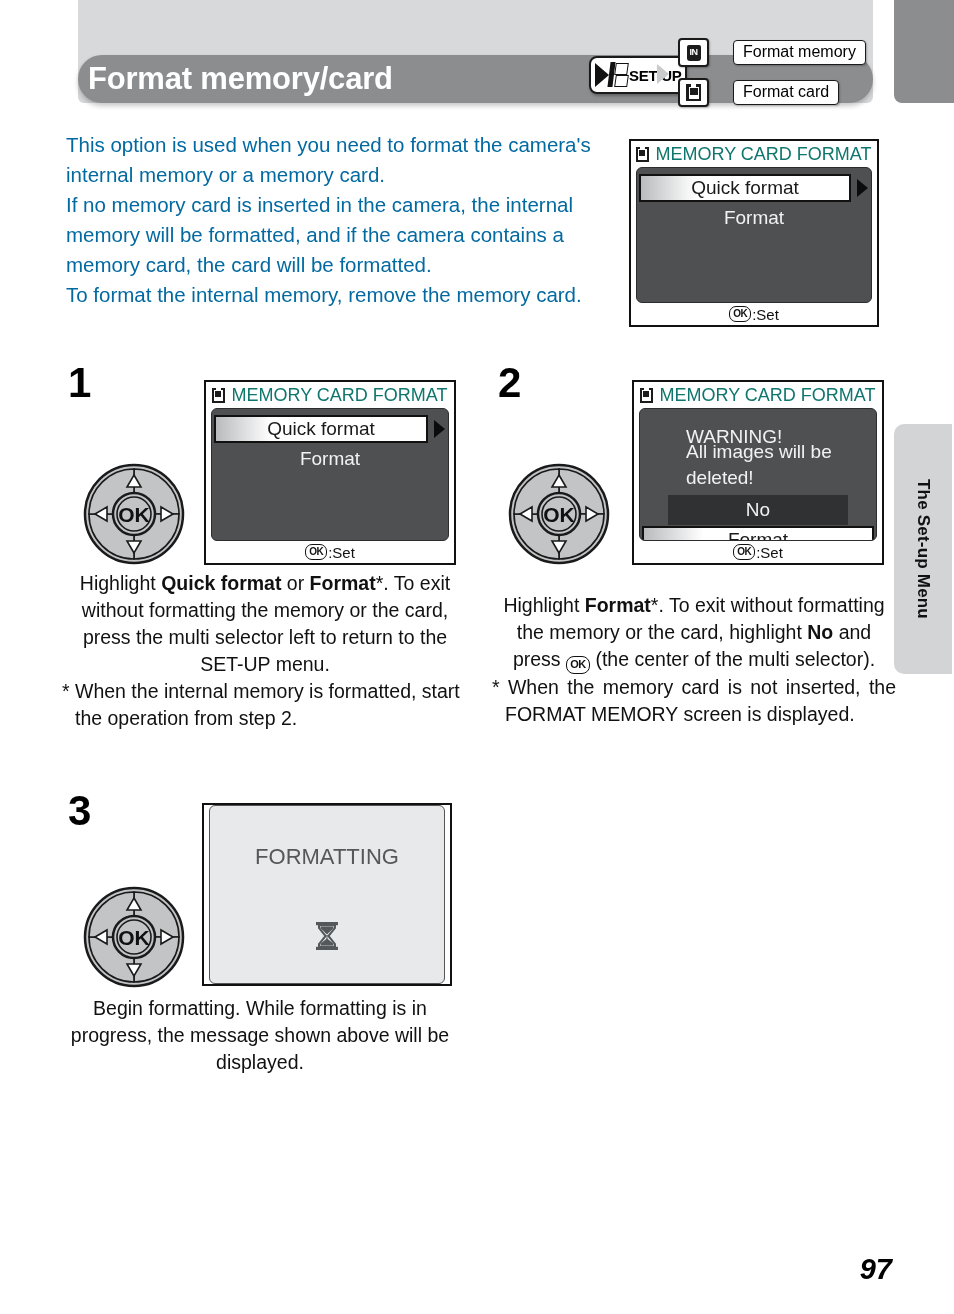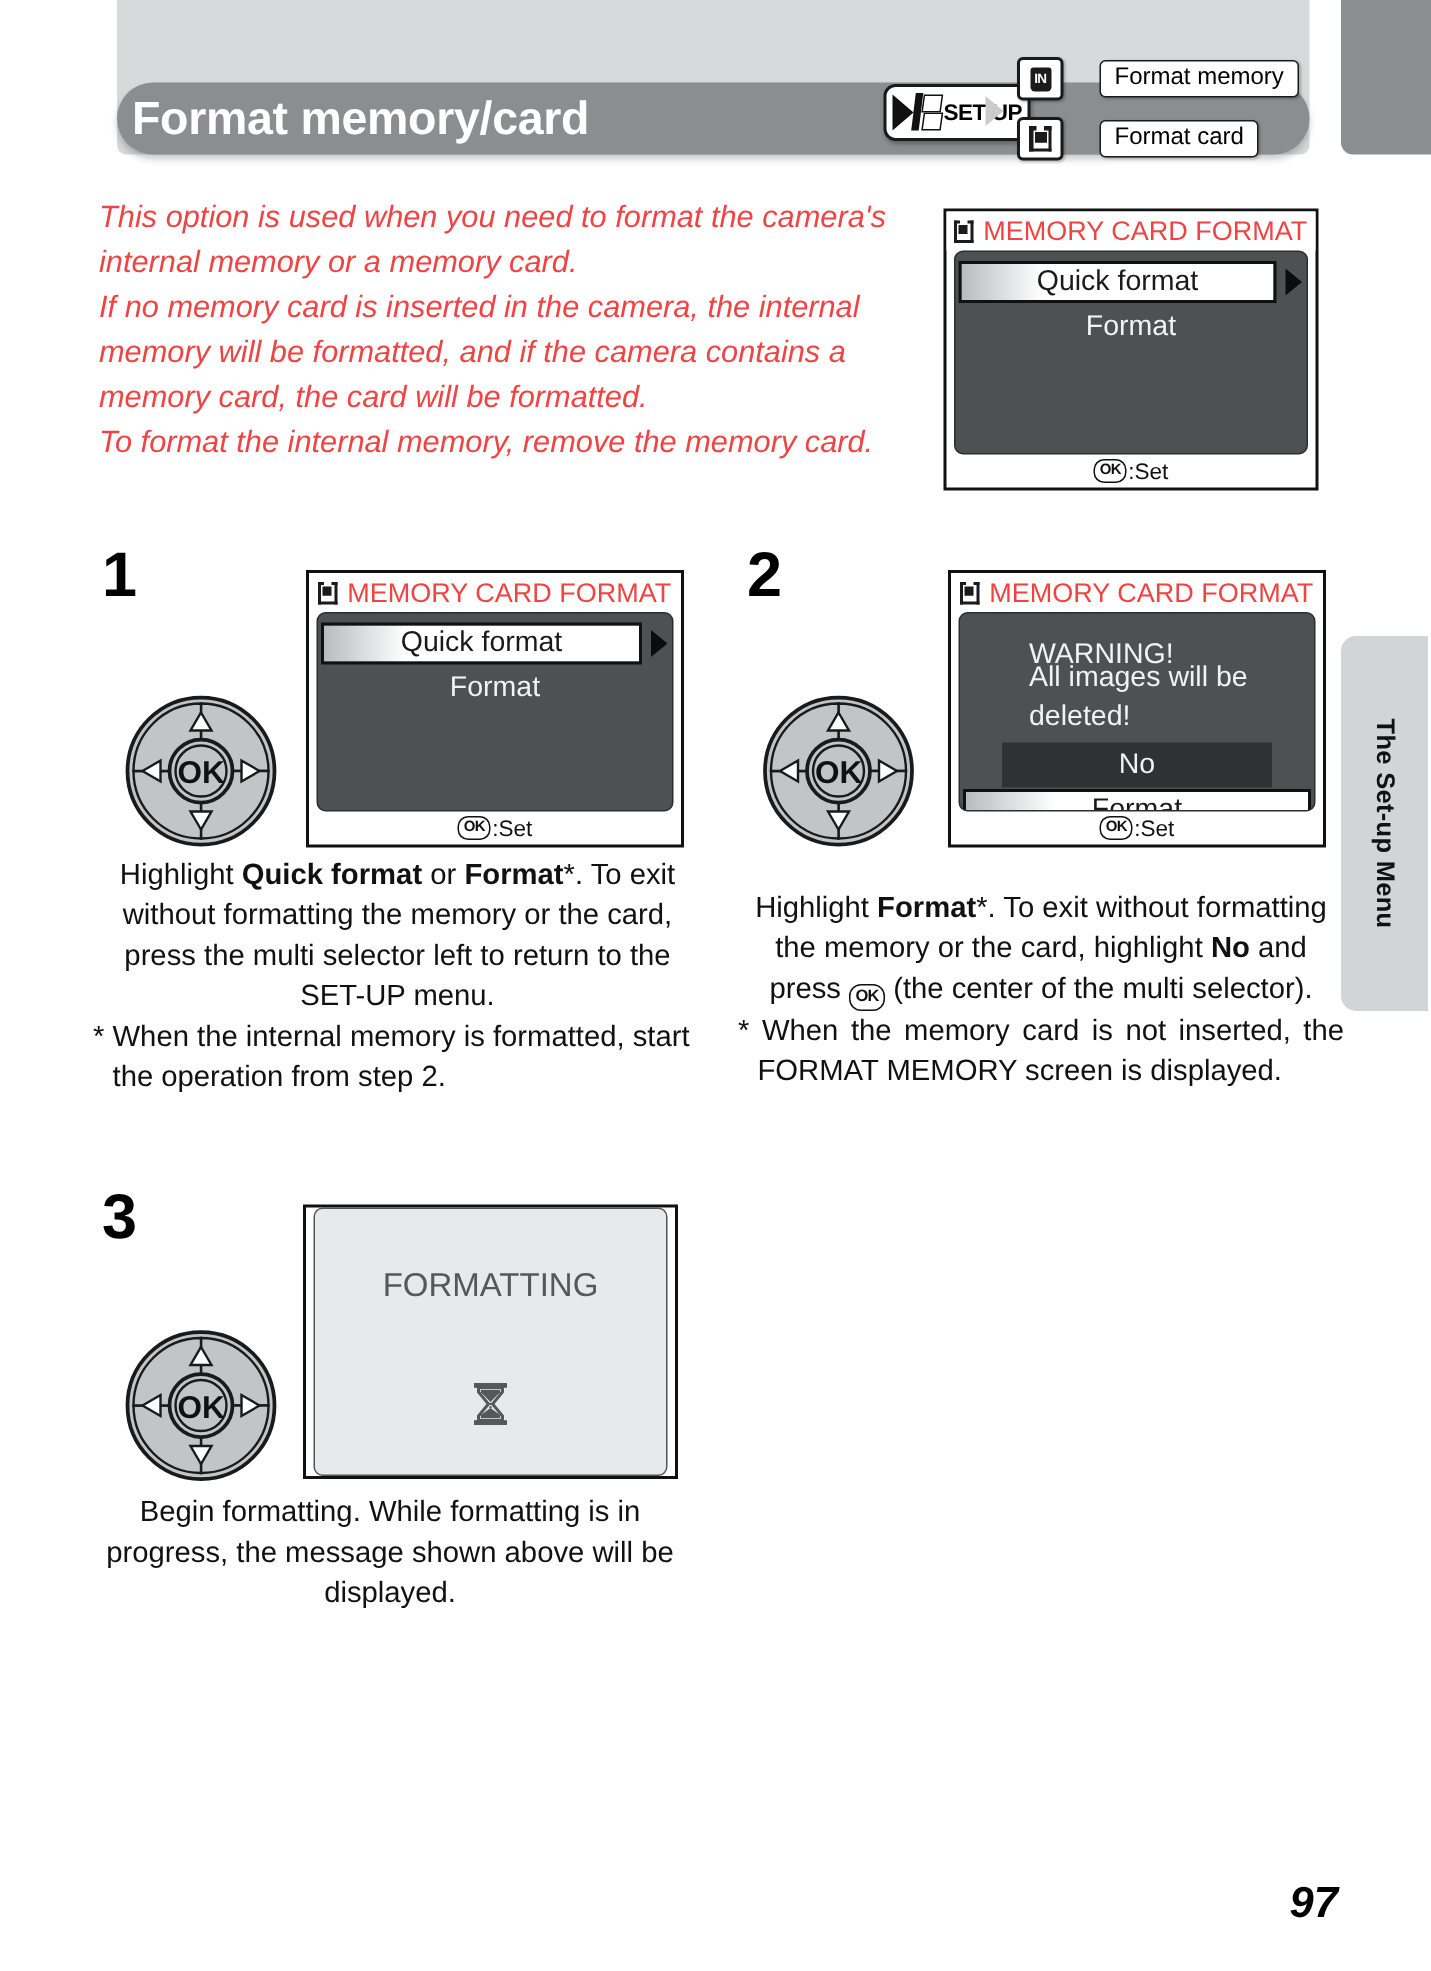--- a/index.html
+++ b/index.html
@@ -211,22 +211,21 @@
     height: 103px;
     background: #8b8d8f;
     border-radius: 0 0 0 8px;
   }
 
   
   .body-text {
     position: absolute;
     font-size: 20.5px;
     line-height: 30px;
-    color: #ef4444;
-    font-style: italic;
+    color: #0369a1;
   }
   #intro-text {
     left: 66px;
     top: 130px;
     width: 548px;
   }
   #intro-text p { margin: 0; }
 
   
   .lcd {
@@ -237,21 +236,21 @@
     display: flex;
     flex-direction: column;
   }
   .lcd-title {
     height: 26px;
     display: flex;
     align-items: center;
     justify-content: center;
     gap: 6px;
     font-size: 18px;
-    color: #ef4444;
+    color: #0f766e;
     background: #fff;
     flex: none;
   }
   .lcd-title .card-glyph { width: 13px; height: 15px; }
   .lcd-title .card-glyph .l,.lcd-title .card-glyph .r { width:2px; height:15px; }
   .lcd-title .card-glyph .t1,.lcd-title .card-glyph .t2 { width:4px; height:2px; }
   .lcd-title .card-glyph .b { width:13px; height:2px; }
   .lcd-title .card-glyph .tri {
     left: 3px; top: 3px;
     border-left: 3.5px solid transparent;

